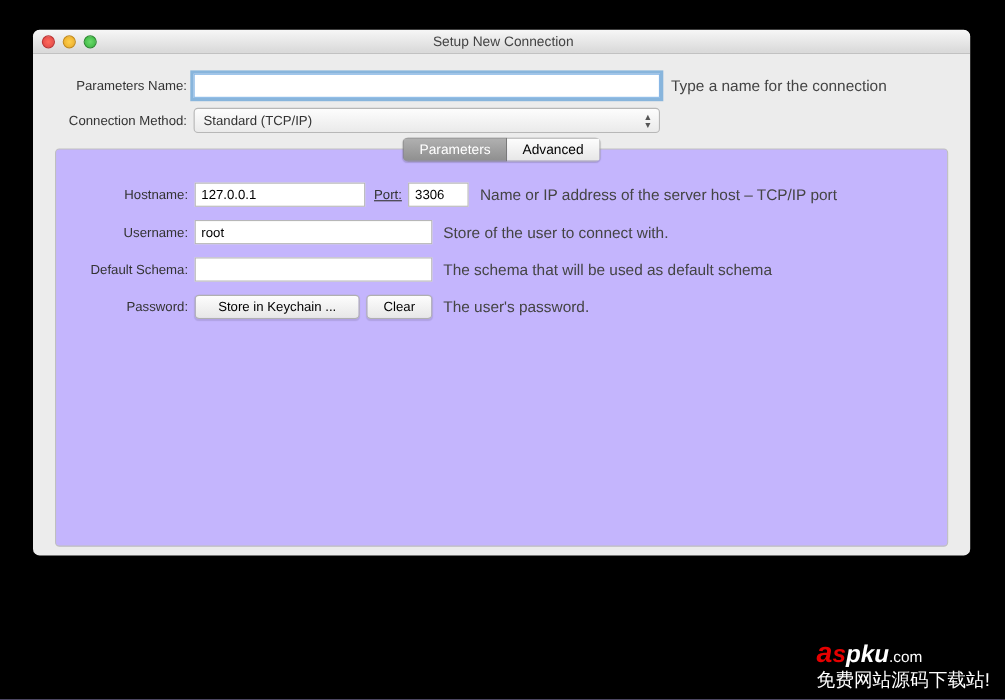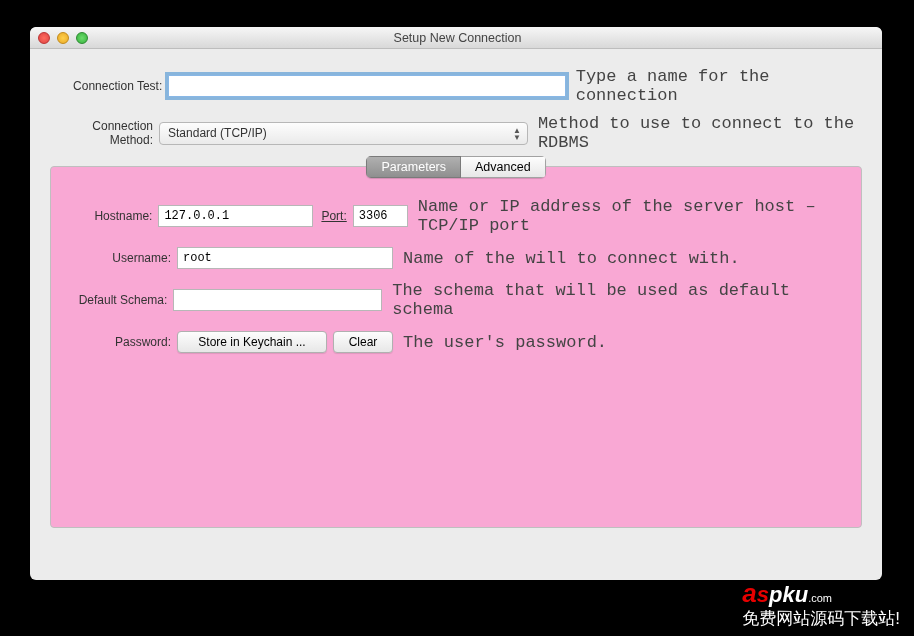--- a/index.html
+++ b/index.html
@@ -11,21 +11,21 @@
     font-family: "Lucida Grande", "Helvetica Neue", Arial, sans-serif;
     font-size: 12px;
     color: #333;
     position: relative;
   }
   .window {
     position: absolute;
     top: 27px;
     left: 30px;
     width: 852px;
-    height: 553px;
+    height: 478px;
     background: #ececec;
     border-radius: 6px;
     box-shadow: 0 10px 30px rgba(0,0,0,0.5);
     overflow: hidden;
   }
   .titlebar {
     height: 22px;
     background: linear-gradient(#f7f7f7, #d8d8d8);
     border-bottom: 1px solid #bdbdbd;
     border-top-left-radius: 6px;
@@ -38,30 +38,29 @@
   .traffic { display: flex; gap: 7px; padding-left: 8px; }
   .traffic span { width: 12px; height: 12px; border-radius: 50%; display: inline-block; }
   .tl-close { background: radial-gradient(#ff6b5d,#d44); border:1px solid #b33; }
   .tl-min   { background: radial-gradient(#ffcf4b,#e8a928); border:1px solid #c28a1a; }
   .tl-zoom  { background: radial-gradient(#6bdc6b,#37b13e); border:1px solid #2c8a31; }
   .title { flex:1; text-align:center; margin-right:55px;}
   .content { padding: 18px 20px 12px 20px; }
 
   .form-row { display:flex; align-items:center; margin-bottom:9px; }
   .lbl { width: 126px; text-align: right; padding-right: 6px; font-size: 12px;}
-  .help { padding-left: 10px; font-size: 17px; color: #444; font-family: Liberation Mono, monospace; }
+  .help { padding-left: 10px; font-size: 14px; color: #444; }
 
   .text-input {
     height: 22px;
     padding: 2px 5px;
     font-size: 12px;
     border: 1px solid #b7b7b7;
     background: #fff;
     border-radius: 0;
-    font-family: Liberation Mono, monospace;
   }
   .text-input.focus {
     outline: none;
     box-shadow: 0 0 0 3px rgba(94,158,214,0.7);
     border: 1px solid #88b7e6;
   }
   .name-input { width: 424px; }
 
   .select {
     width: 424px; height: 23px;
@@ -72,21 +71,21 @@
     padding: 0 24px 0 8px;
     font-size: 12px;
     position: relative;
   }
   .select-arrows { position:absolute; right:6px; top:4px; font-size:8px; line-height:7px; color:#555;}
   
   .panel {
     margin-top: 14px;
     border: 1px solid #bfbfbf;
     border-radius: 4px;
-    background: #f9a8d4;
+    background: #c4b5fd;
     position: relative;
     height: 362px;
     padding: 30px 16px 16px 16px;
   }
   .seg-wrap {
     position: absolute;
     top: -11px; left: 0; right: 0;
     display:flex; justify-content:center;
   }
   .seg {
@@ -151,51 +150,50 @@
     bottom: 6px;
     color: #fff;
     font-size: 11px;
     font-family: Arial, sans-serif;
   }
   .watermark .brand-a { color:#e60000; font-weight:bold; font-size:26px; font-style:italic; }
   .watermark .brand-s { color:#e60000; font-weight:bold; font-size:22px; font-style:italic; }
   .watermark .brand-p { color:#fff; font-weight:bold; font-size:22px; font-style:italic; }
   .watermark .brand-k { color:#fff; font-weight:bold; font-size:22px; font-style:italic; }
   .watermark .brand-u { color:#fff; font-weight:bold; font-size:22px; font-style:italic; }
-  .watermark .com { font-size:11px;margin-top:22px; }
+  .watermark .com { font-size:14px;margin-top:22px; }
   .watermark .sub { font-size:17px; display:block; text-align:right; margin-top:-2px;}
 </style>
 </head>
 <body>
 
 <div class="window">
   <div class="titlebar">
     <div class="traffic">
       <span class="tl-close"></span>
       <span class="tl-min"></span>
       <span class="tl-zoom"></span>
     </div>
     <div class="title">Setup New Connection</div>
   </div>
 
   <div class="content">
 
     <div class="form-row">
-      <div class="lbl">Connection Test:</div>
+      <div class="lbl">Parameters Name:</div>
       <input class="text-input name-input focus" type="text" value="" style="">
       <div class="help">Type a name for the connection</div>
     </div>
 
     <div class="form-row">
       <div class="lbl">Connection Method:</div>
       <div class="select">
         <span>Standard (TCP/IP)</span>
         <span class="select-arrows">▲<br>▼</span>
       </div>
-      <div class="help">Method to use to connect to the RDBMS</div>
     </div>
 
     <div class="panel">
       <div class="seg-wrap">
         <div class="seg">
           <button class="active">Parameters</button>
           <button class="inactive">Advanced</button>
         </div>
       </div>
 
@@ -203,21 +201,21 @@
         <div class="plbl">Hostname:</div>
         <input class="text-input phost" type="text" value="127.0.0.1" style="">
         <div class="portlbl">Port:</div>
         <input class="text-input pport" type="text" value="3306" style="">
         <div class="help">Name or IP address of the server host – TCP/IP port</div>
       </div>
 
       <div class="prow">
         <div class="plbl">Username:</div>
         <input class="text-input puser" type="text" value="root" style="">
-        <div class="help">Name of the will to connect with.</div>
+        <div class="help">Store of the user to connect with.</div>
       </div>
 
       <div class="prow">
         <div class="plbl">Default Schema:</div>
         <input class="text-input pschema" type="text" value="" style="">
         <div class="help">The schema that will be used as default schema</div>
       </div>
 
       <div class="prow">
         <div class="plbl">Password:</div>

